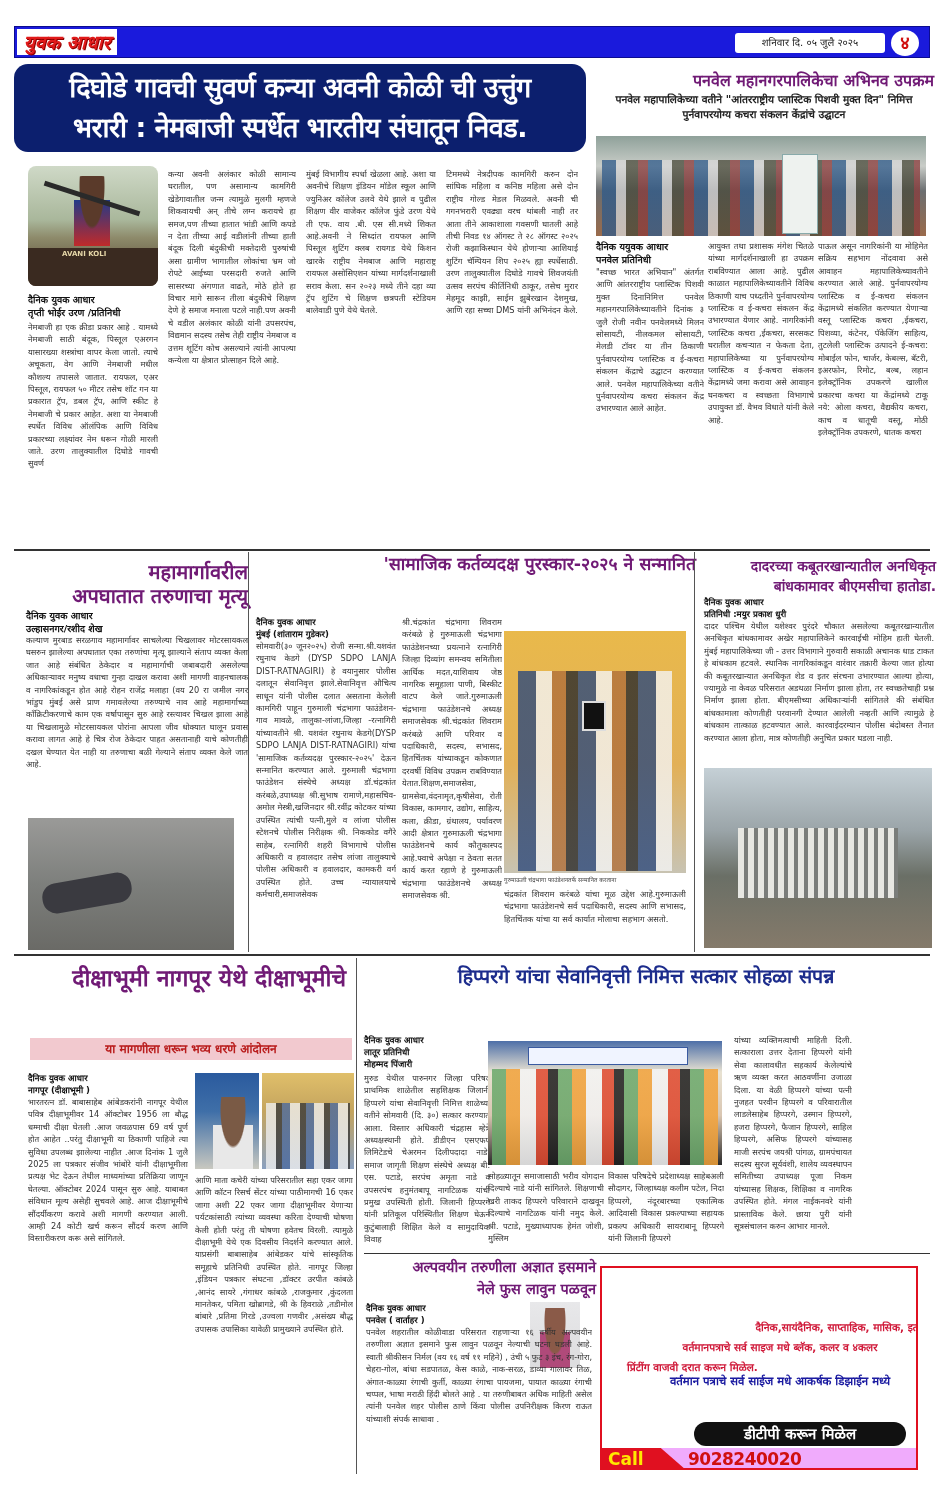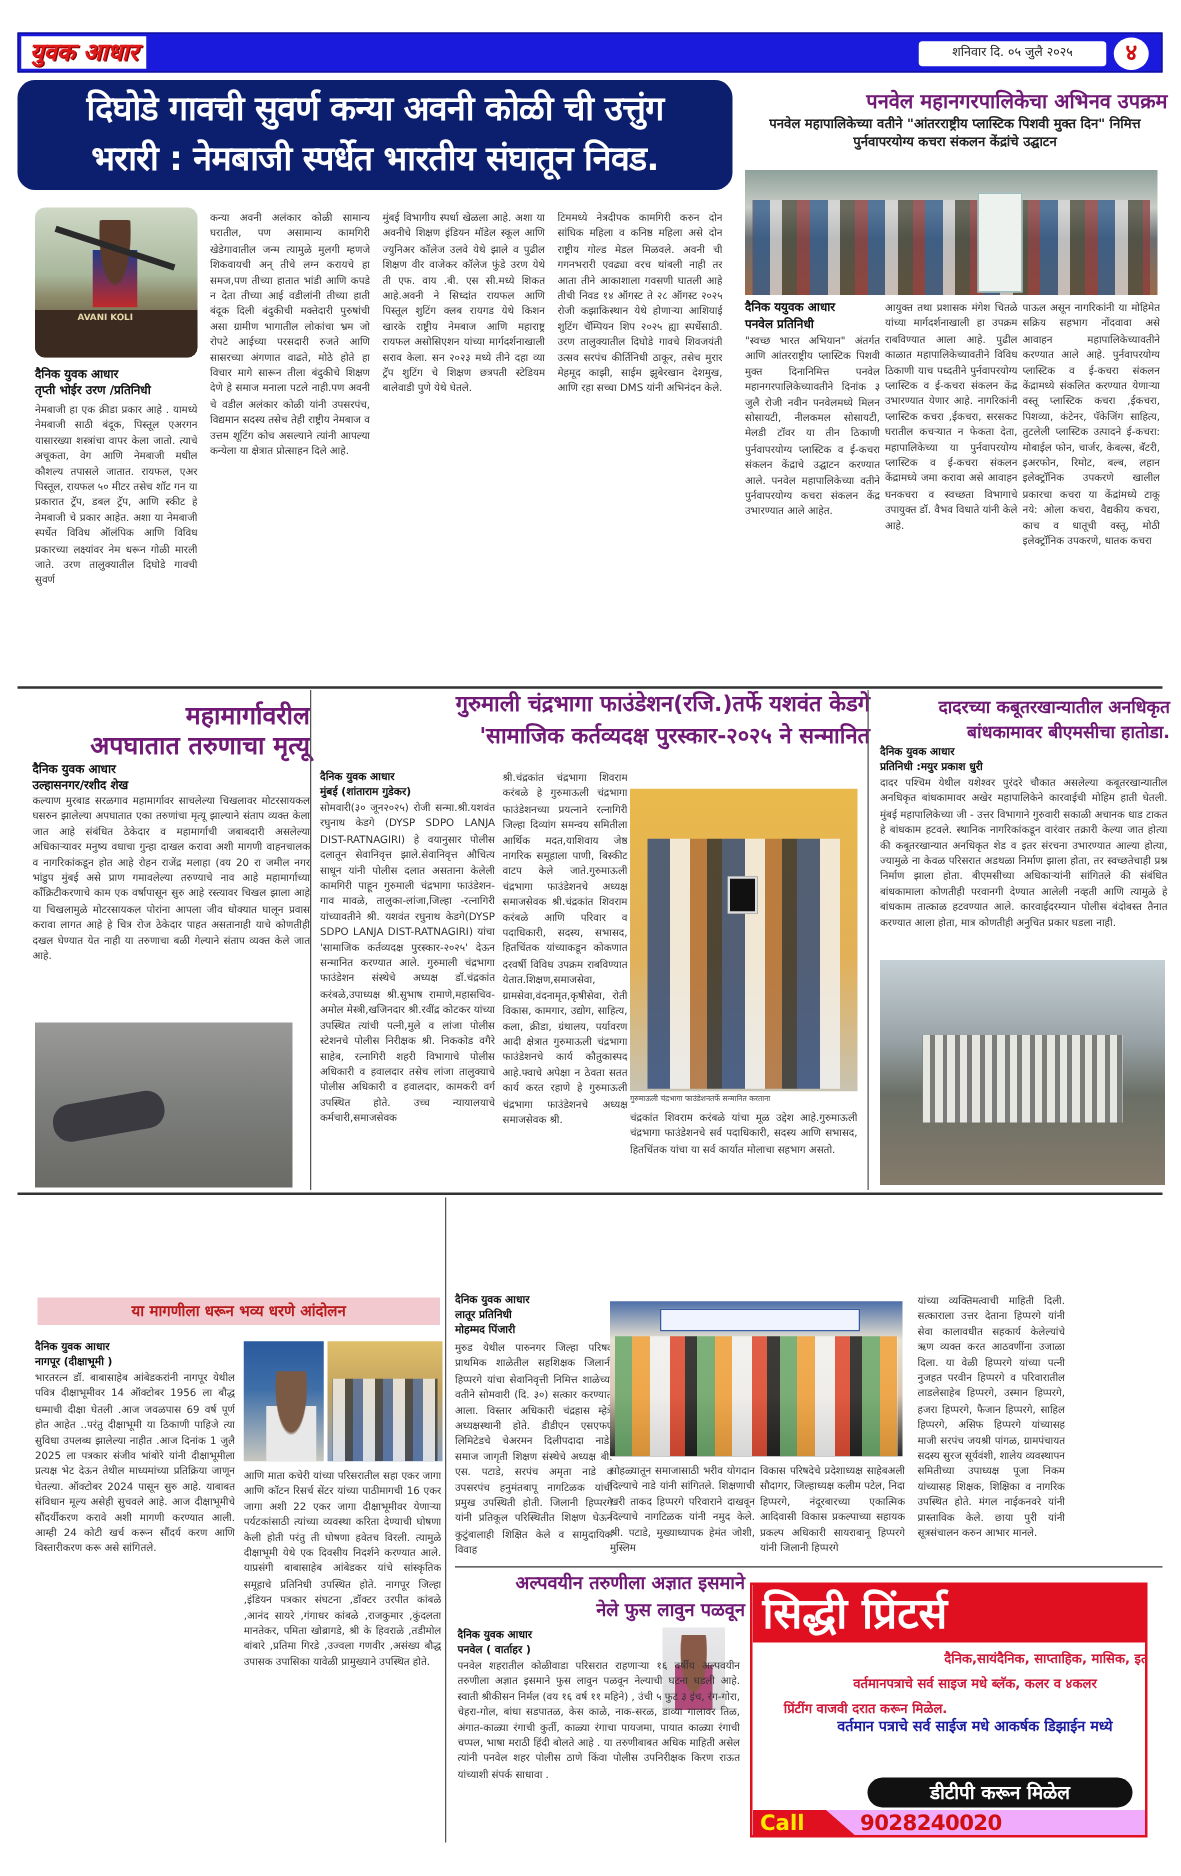--- a/index.html
+++ b/index.html
@@ -77,21 +77,20 @@
   <div>दैनिक युवक आधार</div>
   <div>उल्हासनगर/रशीद शेख</div>
 </div>
 <div class="abs txt" style="left:26px;top:634px;width:222px;height:178px;">कल्याण मुरबाड सरळगाव महामार्गावर साचलेल्या चिखलावर मोटरसायकल घसरुन झालेल्या अपघातात एका तरुणांचा मृत्यू झाल्याने संताप व्यक्त केला जात आहे संबंधित ठेकेदार व महामार्गाची जबाबदारी असलेल्या अधिकाऱ्यावर मनुष्य वधाचा गुन्हा दाखल करावा अशी मागणी वाहनचालक व नागरिकांकडून होत आहे रोहन राजेंद्र मलाहा (वय 20 रा जमील नगर भांडुप मुंबई असे प्राण गमावलेल्या तरुण्याचे नाव आहे महामार्गाच्या कॉंक्रिटीकरणाचे काम एक वर्षापासून सुरु आहे रस्त्यावर चिखल झाला आहे या चिखलामुळे मोटरसायकल पोरांना आपला जीव धोक्यात घालून प्रवास करावा लागत आहे हे चित्र रोज ठेकेदार पाहत असतानाही याचे कोणतीही दखल घेण्यात येत नाही या तरुणाचा बळी गेल्याने संताप व्यक्त केले जात आहे.</div>
 <div class="abs photo" style="left:28px;top:818px;width:206px;height:132px;background:linear-gradient(180deg,#9a9a98 0%,#7d7f7c 50%,#6a6a66 100%);">
   <div class="abs" style="left:14px;top:60px;width:90px;height:30px;background:#3a3a40;border-radius:14px;transform:rotate(-10deg);"></div>
 </div>
 <div class="abs vrule" style="left:248px;top:552px;height:400px;"></div>
 
 <div class="abs head-dark" style="left:256px;top:552px;width:440px;font-size:17.5px;line-height:25px;">
-  <div>गुरुमाली चंद्रभागा फाउंडेशन(रजि.)तर्फे यशवंत  केडगे</div>
   <div>'सामाजिक कर्तव्यदक्ष पुरस्कार-२०२५ ने सन्मानित</div>
 </div>
 <div class="abs byline" style="left:256px;top:616px;width:140px;font-size:8.5px;line-height:12px;">
   <div>दैनिक युवक आधार</div>
   <div>मुंबई (शांताराम गुडेकर)</div>
 </div>
 <div class="abs txt" style="left:256px;top:640px;width:140px;height:310px;">सोमवारी(३० जून२०२५) रोजी सन्मा.श्री.यशवंत रघुनाथ केडगे (DYSP SDPO LANJA DIST-RATNAGIRI) हे वयानुसार पोलीस दलातून सेवानिवृत्त झाले.सेवानिवृत्त औचित्य साधून यांनी पोलीस दलात असताना केलेली कामगिरी पाहून गुरुमाली चंद्रभागा फाउंडेशन- गाव मावळे, तालुका-लांजा,जिल्हा -रत्नागिरी यांच्यावतीने श्री. यशवंत रघुनाथ केडगे(DYSP SDPO LANJA DIST-RATNAGIRI) यांचा 'सामाजिक कर्तव्यदक्ष पुरस्कार-२०२५' देऊन सन्मानित करण्यात आले. गुरुमाली चंद्रभागा फाउंडेशन संस्थेचे अध्यक्ष डॉ.चंद्रकांत करंबळे,उपाध्यक्ष श्री.सुभाष रामाणे,महासचिव- अमोल मेस्त्री,खजिनदार श्री.रवींद्र कोटकर यांच्या उपस्थित त्यांची पत्नी,मुले व लांजा पोलीस स्टेशनचे पोलीस निरीक्षक श्री. निककोड वगैरे साहेब, रत्नागिरी शहरी विभागाचे पोलीस अधिकारी व हवालदार तसेच लांजा तालुक्याचे पोलीस अधिकारी व हवालदार, कामकरी वर्ग उपस्थित होते. उच्च न्यायालयाचे कर्मचारी,समाजसेवक</div>
 <div class="abs txt" style="left:402px;top:616px;width:100px;height:334px;">श्री.चंद्रकांत चंद्रभागा शिवराम करंबळे हे गुरुमाऊली चंद्रभागा फाउंडेशनच्या प्रयत्नाने रत्नागिरी जिल्हा दिव्यांग समन्वय समितीला आर्थिक मदत,याशिवाय जेष्ठ नागरिक समूहाला पाणी, बिस्कीट वाटप केले जाते.गुरुमाऊली चंद्रभागा फाउंडेशनचे अध्यक्ष समाजसेवक श्री.चंद्रकांत शिवराम करंबळे आणि परिवार व पदाधिकारी, सदस्य, सभासद, हितचिंतक यांच्याकडून कोकणात दरवर्षी विविध उपक्रम राबविण्यात येतात.शिक्षण,समाजसेवा, ग्रामसेवा,वंदनामृत,कृषीसेवा, रोती विकास, कामगार, उद्योग, साहित्य, कला, क्रीडा, ग्रंथालय, पर्यावरण आदी क्षेत्रात गुरुमाऊली चंद्रभागा फाउंडेशनचे कार्य कौतुकास्पद आहे.फ्वाचे अपेक्षा न ठेवता सतत कार्य करत रहाणे हे गुरुमाऊली चंद्रभागा फाउंडेशनचे अध्यक्ष समाजसेवक श्री.</div>
 <div class="abs photo" style="left:504px;top:631px;width:182px;height:242px;background:linear-gradient(180deg,#e9b94b 0%,#e2b057 55%,#c8c3b2 100%);">
   <div class="abs" style="left:14px;top:40px;width:154px;height:200px;background:repeating-linear-gradient(90deg,#2e4a7c 0 18px,#f4f4f4 18px 34px,#b06f3a 34px 48px,#2b2b2b 48px 60px);opacity:0.8;"></div>
@@ -110,37 +109,39 @@
   <div>प्रतिनिधी :मयुर प्रकाश धुरी</div>
 </div>
 <div class="abs txt" style="left:704px;top:620px;width:230px;height:142px;">दादर पश्चिम येथील यशेश्वर पुरंदरे चौकात असलेल्या कबूतरखान्यातील अनधिकृत बांधकामावर अखेर महापालिकेने कारवाईची मोहिम हाती घेतली. मुंबई महापालिकेच्या जी - उत्तर विभागाने गुरुवारी सकाळी अचानक धाड टाकत हे बांधकाम हटवले. स्थानिक नागरिकांकडून वारंवार तक्रारी केल्या जात होत्या की कबूतरखान्यात अनधिकृत शेड व इतर संरचना उभारण्यात आल्या होत्या, ज्यामुळे ना केवळ परिसरात अडथळा निर्माण झाला होता, तर स्वच्छतेचाही प्रश्न निर्माण झाला होता. बीएमसीच्या अधिकाऱ्यांनी सांगितले की संबंधित बांधकामाला कोणतीही परवानगी देण्यात आलेली नव्हती आणि त्यामुळे हे बांधकाम तात्काळ हटवण्यात आले. कारवाईदरम्यान पोलीस बंदोबस्त तैनात करण्यात आला होता, मात्र कोणतीही अनुचित प्रकार घडला नाही.</div>
 <div class="abs photo" style="left:704px;top:768px;width:228px;height:180px;background:linear-gradient(180deg,#c5d0d6 0%,#9aa4a8 35%,#6a6f66 60%,#857a6a 100%);">
   <div class="abs" style="left:34px;top:60px;width:160px;height:70px;background:repeating-linear-gradient(90deg,#e7e7e2 0 6px,#7a7d7a 6px 10px);"></div>
 </div>
 
 <div class="abs rule" style="left:14px;top:954px;width:916px;height:2px;"></div>
 
 <div class="abs head-dark" style="left:26px;top:962px;width:320px;font-size:23px;line-height:32px;">
+  <div>दीक्षाभूमी नागपूर येथे दीक्षाभूमीचे</div>
 </div>
 <div class="abs pink-band" style="left:30px;top:1038px;width:322px;height:22px;font-size:12px;line-height:22px;">या मागणीला धरून भव्य धरणे आंदोलन</div>
 <div class="abs byline" style="left:28px;top:1072px;width:160px;font-size:8.5px;line-height:12px;">
   <div>दैनिक युवक आधार</div>
   <div>नागपूर (दीक्षाभूमी )</div>
 </div>
 <div class="abs txt" style="left:28px;top:1096px;width:160px;height:378px;">भारतरत्न डॉ. बाबासाहेब आंबेडकरांनी नागपूर येथील पवित्र दीक्षाभूमीवर 14 ऑक्टोबर 1956 ला बौद्ध धम्माची दीक्षा घेतली .आज जवळपास 69 वर्ष पूर्ण होत आहेत ..परंतु दीक्षाभूमी या ठिकाणी पाहिजे त्या सुविधा उपलब्ध झालेल्या नाहीत .आज दिनांक 1 जुलै 2025 ला पत्रकार संजीव भांबोरे यांनी दीक्षाभूमीला प्रत्यक्ष भेट देऊन तेथील माध्यमांच्या प्रतिक्रिया जाणून घेतल्या. ऑक्टोबर 2024 पासून सुरु आहे. याबाबत संविधान मूल्य असेही सुचवले आहे. आज दीक्षाभूमीचे सौंदर्यीकरण करावे अशी मागणी करण्यात आली. आम्ही 24 कोटी खर्च करून सौंदर्य करण आणि विस्तारीकरण करू असे सांगितले.</div>
 <div class="abs photo" style="left:195px;top:1073px;width:64px;height:96px;background:linear-gradient(180deg,#2a5a9e 0%,#3f6fa8 40%,#c8c8c0 100%);">
   <div class="abs" style="left:18px;top:24px;width:40px;height:72px;background:radial-gradient(ellipse at 50% 18%,#7a5a45 0 12px,transparent 13px),linear-gradient(180deg,transparent 28px,#e8e8e8 28px);"></div>
 </div>
 <div class="abs photo" style="left:262px;top:1073px;width:92px;height:96px;background:linear-gradient(180deg,#e0bf6a 0%,#c4a45e 40%,#8aa0c0 100%);">
   <div class="abs" style="left:4px;top:30px;width:84px;height:66px;background:repeating-linear-gradient(90deg,#eeeeee 0 10px,#3a3a3a 10px 16px,#4c6a9e 16px 24px);opacity:0.8;"></div>
 </div>
 <div class="abs txt" style="left:195px;top:1174px;width:158px;height:300px;">आणि माता कचेरी यांच्या परिसरातील सहा एकर जागा आणि कॉटन रिसर्च सेंटर यांच्या पाठीमागची 16 एकर जागा अशी 22 एकर जागा दीक्षाभूमीवर येणाऱ्या पर्यटकांसाठी त्यांच्या व्यवस्था करिता देण्याची घोषणा केली होती परंतु ती घोषणा हवेतच विरली. त्यामुळे दीक्षाभूमी येथे एक दिवसीय निदर्शने करण्यात आले. याप्रसंगी बाबासाहेब आंबेडकर यांचे सांस्कृतिक समूहाचे प्रतिनिधी उपस्थित होते. नागपूर जिल्हा ,इंडियन पत्रकार संघटना ,डॉक्टर उरपीत कांबळे ,आनंद सायरे ,गंगाधर कांबळे ,राजकुमार ,कुंदलता मानतेकर, पमिता खोब्रागडे, श्री के हिवराळे ,तडीमोल बांबारे ,प्रतिमा गिरडे ,उज्वला गणवीर ,असंख्य बौद्ध उपासक उपासिका यावेळी प्रामुख्याने उपस्थित होते.</div>
 <div class="abs vrule" style="left:356px;top:958px;height:516px;"></div>
 
 <div class="abs" style="left:362px;top:962px;width:568px;font-size:19.5px;line-height:30px;font-weight:bold;text-align:center;color:#1c2c8c;">
+  <div>हिप्परगे यांचा सेवानिवृत्ती निमित्त सत्कार सोहळा संपन्न</div>
 </div>
 <div class="abs byline" style="left:364px;top:1034px;width:126px;font-size:8.5px;line-height:12px;">
   <div>दैनिक युवक आधार</div>
   <div>लातूर प्रतिनिधी</div>
   <div>मोहम्मद पिंजारी</div>
 </div>
 <div class="abs txt" style="left:364px;top:1072px;width:126px;height:178px;">मुरुड येथील पारुनगर जिल्हा परिषद प्राथमिक शाळेतील सहशिक्षक जिलानी हिप्परगे यांचा सेवानिवृत्ती निमित्त शाळेच्या वतीने सोमवारी (दि. ३०) सत्कार करण्यात आला. विस्तार अधिकारी चंद्रहास म्हेत्रे अध्यक्षस्थानी होते. डीडीएन एसएफए लिमिटेडचे चेअरमन दिलीपदादा नाडे, समाज जागृती शिक्षण संस्थेचे अध्यक्ष बी. एस. पटाडे, सरपंच अमृता नाडे व उपसरपंच हनुमंतबापू नागटिळक यांची प्रमुख उपस्थिती होती. जिलानी हिप्परगे यांनी प्रतिकूल परिस्थितीत शिक्षण घेऊन कुटुंबालाही शिक्षित केले व सामुदायिक विवाह</div>
 <div class="abs photo" style="left:488px;top:1041px;width:234px;height:124px;background:linear-gradient(180deg,#4d6fa8 0%,#e8e2d2 25%,#d9c6b2 60%,#2a2a2a 100%);">
   <div class="abs" style="left:40px;top:6px;width:160px;height:18px;background:#f0f4ff;border:1px solid #3a5aa0;"></div>
   <div class="abs" style="left:4px;top:28px;width:226px;height:96px;background:repeating-linear-gradient(90deg,#6aa86a 0 14px,#f2a23a 14px 28px,#f4f4f4 28px 44px,#e0482e 44px 56px,#1e1e1e 56px 66px);opacity:0.85;"></div>
@@ -158,21 +159,20 @@
 <div class="abs byline" style="left:366px;top:1302px;width:110px;font-size:8.5px;line-height:12px;">
   <div>दैनिक युवक आधार</div>
   <div>पनवेल ( वार्ताहर )</div>
 </div>
 <div class="abs photo" style="left:530px;top:1302px;width:50px;height:66px;background:linear-gradient(180deg,#e8e8ea 0%,#dcdcde 100%);">
   <div class="abs" style="left:10px;top:6px;width:30px;height:60px;background:radial-gradient(ellipse at 50% 22%,#8a5a48 0 10px,transparent 11px),linear-gradient(180deg,transparent 24px,#b04a7a 24px);"></div>
 </div>
 <div class="abs txt" style="left:366px;top:1326px;width:226px;height:150px;">पनवेल शहरातील कोळीवाडा परिसरात राहणाऱ्या १६ वर्षीय अल्पवयीन तरुणीला अज्ञात इसमाने फुस लावुन पळवून नेल्याची घटना घडली आहे. स्वाती श्रीकीसन निर्मल (वय १६ वर्ष ११ महिने) , उंची ५ फुट ३ इंच, रंग-गोरा, चेहरा-गोल, बांधा सडपातळ, केस काळे, नाक-सरळ, डाव्या गालावर तिळ, अंगात-काळ्या रंगाची कुर्ती, काळ्या रंगाचा पायजमा, पायात काळ्या रंगाची चप्पल, भाषा मराठी हिंदी बोलते आहे . या तरुणीबाबत अधिक माहिती असेल त्यांनी पनवेल शहर पोलीस ठाणे किंवा पोलीस उपनिरीक्षक किरण राऊत यांच्याशी संपर्क साधावा .</div>
 
 <div class="abs ad">
-  <div class="abs ad-title">सिद्धी प्रिंटर्स</div>
   <div class="abs ad-line" style="top:50px;color:#d01a3a;text-align:right;">दैनिक,सायंदैनिक, साप्ताहिक, मासिक, इत्यादी</div>
   <div class="abs ad-line" style="top:70px;color:#d01a3a;">वर्तमानपत्राचे सर्व साइज मधे ब्लॅक, कलर व ४कलर</div>
   <div class="abs ad-line" style="top:90px;color:#d01a3a;text-align:left;">प्रिंटींग वाजवी दरात करून मिळेल.</div>
   <div class="abs ad-line" style="top:104px;color:#1a1aa0;font-size:11.5px;">वर्तमान पत्राचे सर्व साईज मधे आकर्षक डिझाईन मध्ये</div>
   <div class="abs ad-pill">डीटीपी करून मिळेल</div>
   <div class="abs ad-call">
     <div class="abs ad-call-label">Call</div>
     <div class="abs ad-call-nums">9028240020 ,9220403509</div>
   </div>
 </div>

